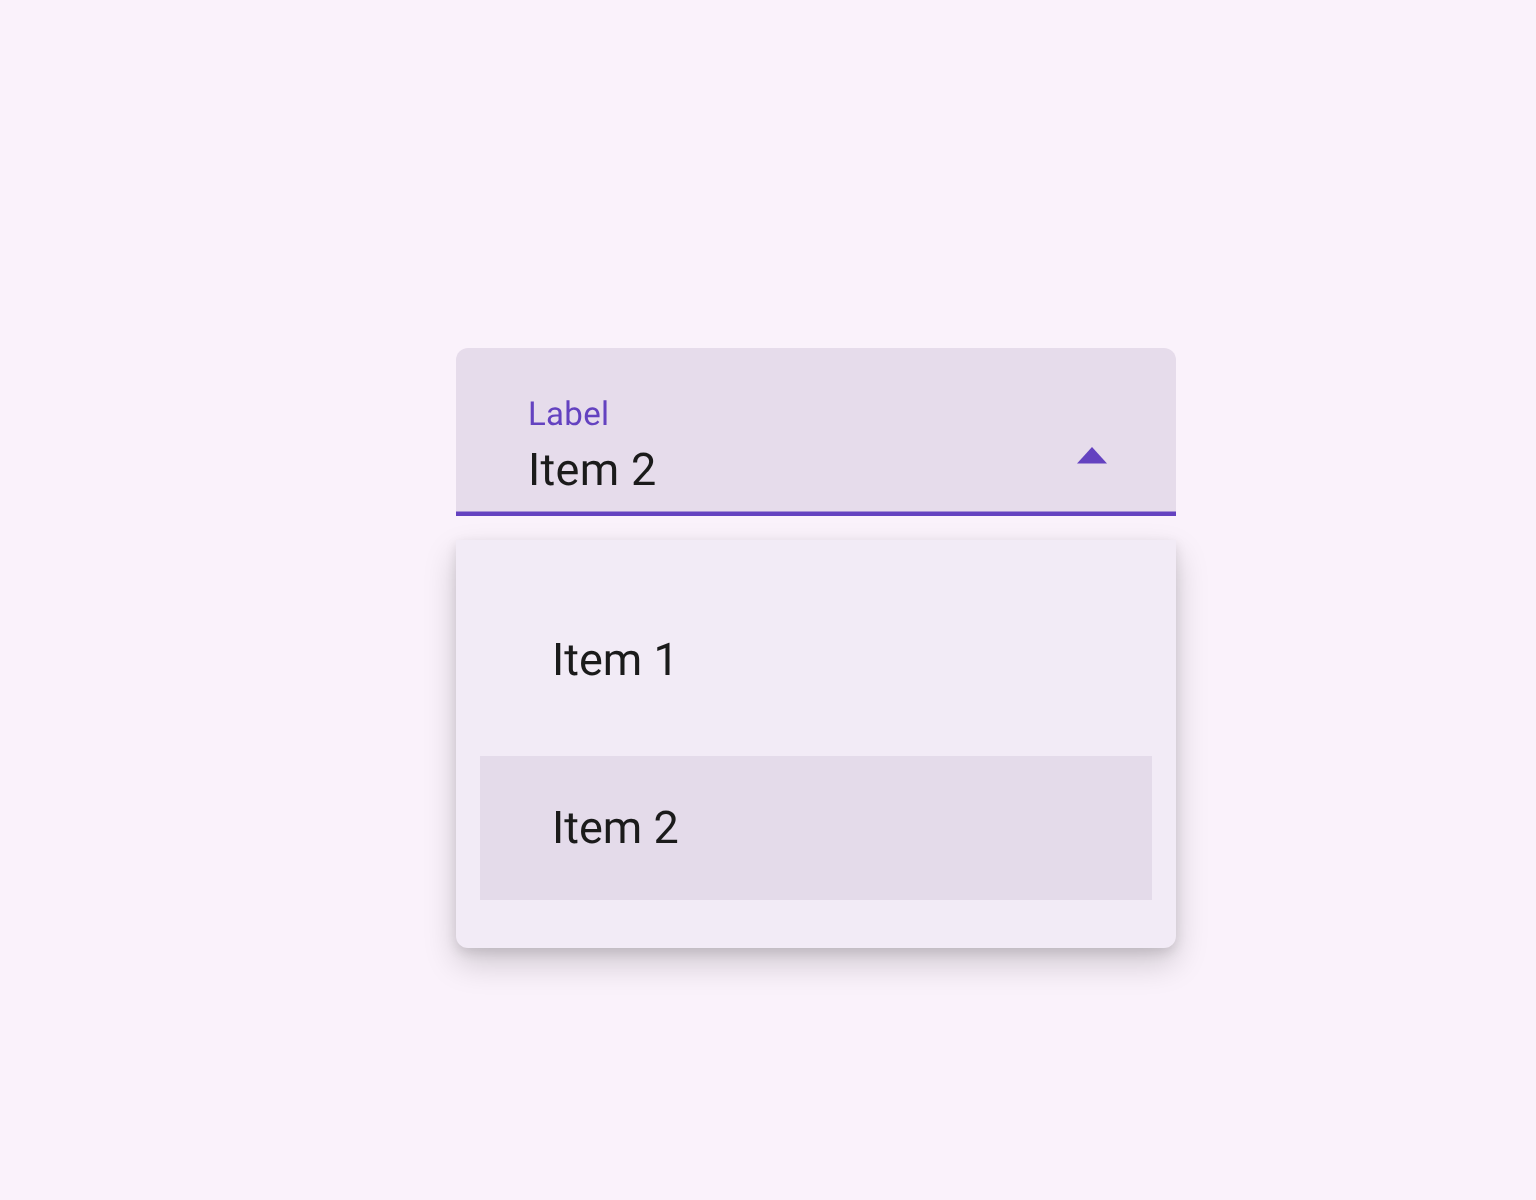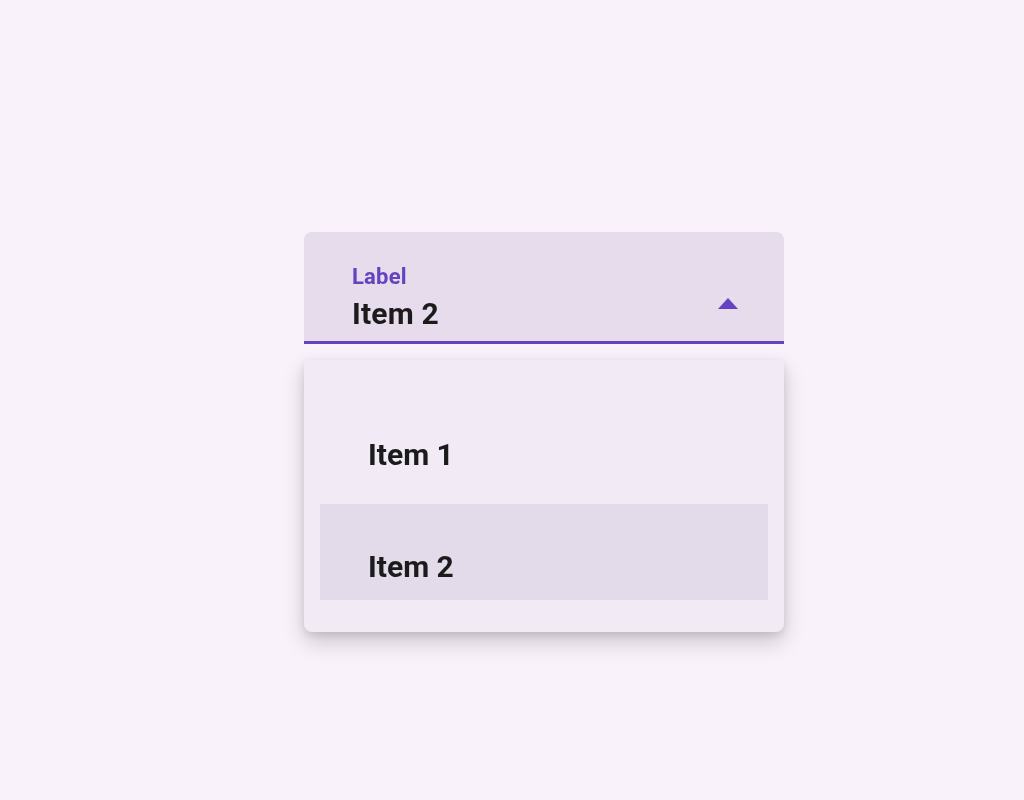--- a/index.html
+++ b/index.html
@@ -1,15 +1,15 @@
 <!DOCTYPE html>
 <html><head>
   <meta charset="utf-8">
   <style>
-    * { box-sizing: border-box; margin: 16px; padding: 0; font-weight: bold; }
+    * { box-sizing: border-box; margin: 16px; padding: 0; }
     html, body {
       width: 1024px;
       height: 800px;
       background: #faf2fb;
       font-family: "Roboto", "Helvetica Neue", Arial, sans-serif;
       overflow: hidden;
     }
     .wrap {
       position: absolute;
       left: 272px;
@@ -61,21 +61,21 @@
       width: 100%;
       background: #f2ebf6;
       border-bottom-left-radius: 8px;
       border-bottom-right-radius: 8px;
       box-shadow: 0 10px 22px rgba(0,0,0,0.18), 0 3px 8px rgba(0,0,0,0.10);
       padding: 16px 0;
     }
     .menu-item {
       height: 96px;
       display: flex;
-      align-items: flex-end;
+      align-items: center;
       padding: 0 32px;
       font-size: 30px;
       color: #1b1b1b;
       cursor: pointer;
     }
     .menu-item.selected {
       background: #e4dbea;
     }
   </style>
 </head>

